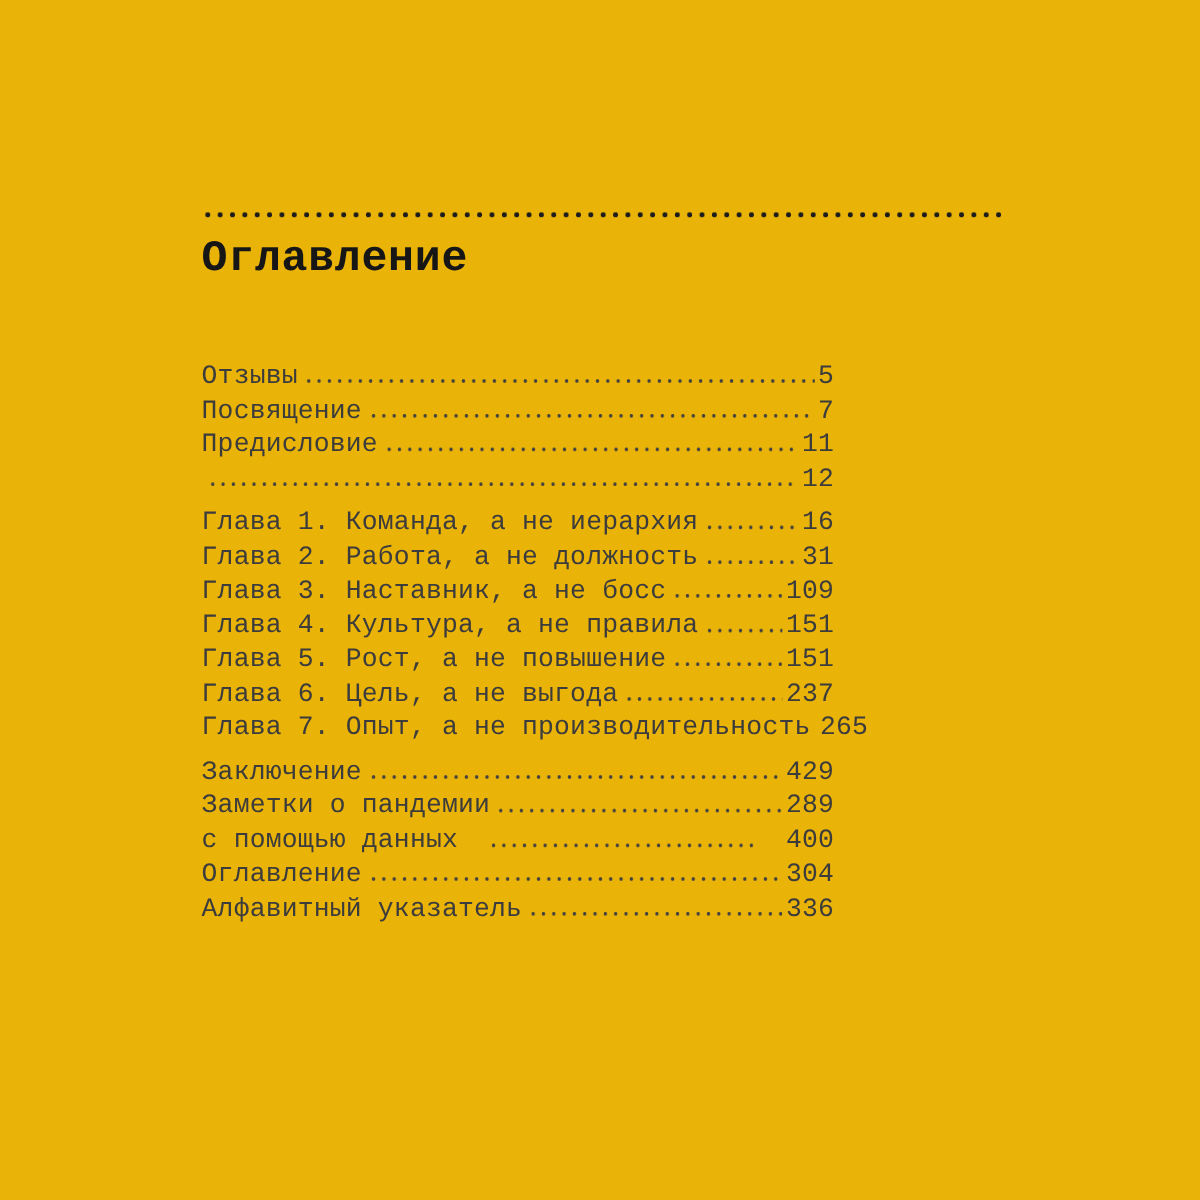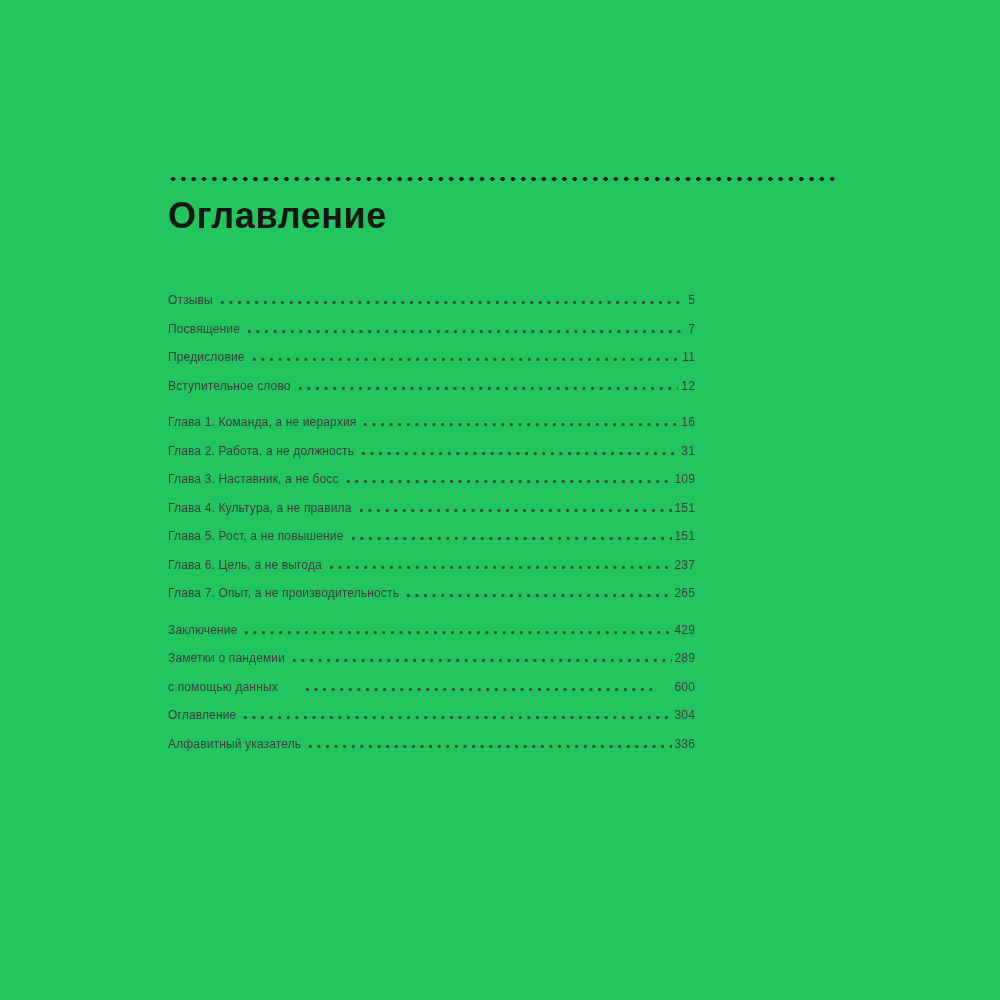--- a/index.html
+++ b/index.html
@@ -4,22 +4,22 @@
 <style>
   html, body {
     margin: 0;
     padding: 0;
     background: #ffffff;
   }
   .page {
     position: relative;
     width: 1000px;
     height: 1000px;
-    background: #22c55e;
-    font-family: Liberation Sans, sans-serif;
+    background: #eab308;
+    font-family: Liberation Mono, monospace;
     color: #3c3c3c;
     overflow: hidden;
   }
   .content {
     position: absolute;
     left: 168px;
     top: 177px;
     width: 672px;
   }
   .top-rule {
@@ -32,23 +32,23 @@
   }
   .title {
     margin-top: 13px;
     font-size: 36px;
     line-height: 44px;
     font-weight: bold;
     letter-spacing: 0.6px;
     color: #161616;
   }
   .toc {
-    margin-top: 48px;
+    margin-top: 62px;
     width: 527px;
-    font-size: 12px;
+    font-size: 22px;
     letter-spacing: 0.15px;
   }
   .group { margin: 0 0 8px 0; }
   .group:last-child { margin-bottom: 0; }
   .row {
     display: flex;
     align-items: baseline;
     height: 28.5px;
     line-height: 28.5px;
     white-space: nowrap;
@@ -99,21 +99,20 @@
           <span>Посвящение</span>
           <span class="dots"></span>
           <span class="pagenum">7</span>
         </div>
         <div class="row">
           <span>Предисловие</span>
           <span class="dots"></span>
           <span class="pagenum">11</span>
         </div>
         <div class="row">
-          <span>Вступительное слово</span>
           <span class="dots"></span>
           <span class="pagenum">12</span>
         </div>
       </div>
 
       <div class="group">
         <div class="row">
           <span>Глава 1. Команда, а не иерархия</span>
           <span class="dots"></span>
           <span class="pagenum">16</span>
@@ -158,21 +157,21 @@
         </div>
         <div class="row">
           <span>Заметки о пандемии</span>
           <span class="dots"></span>
           <span class="pagenum">289</span>
         </div>
         <div class="two-line">
           <div class="subrow">
             <span>с помощью данных</span>
             <span class="dots"></span>
-            <span class="pagenum">600</span>
+            <span class="pagenum">400</span>
           </div>
         </div>
         <div class="row">
           <span>Оглавление</span>
           <span class="dots"></span>
           <span class="pagenum">304</span>
         </div>
         <div class="row">
           <span>Алфавитный указатель</span>
           <span class="dots"></span>

